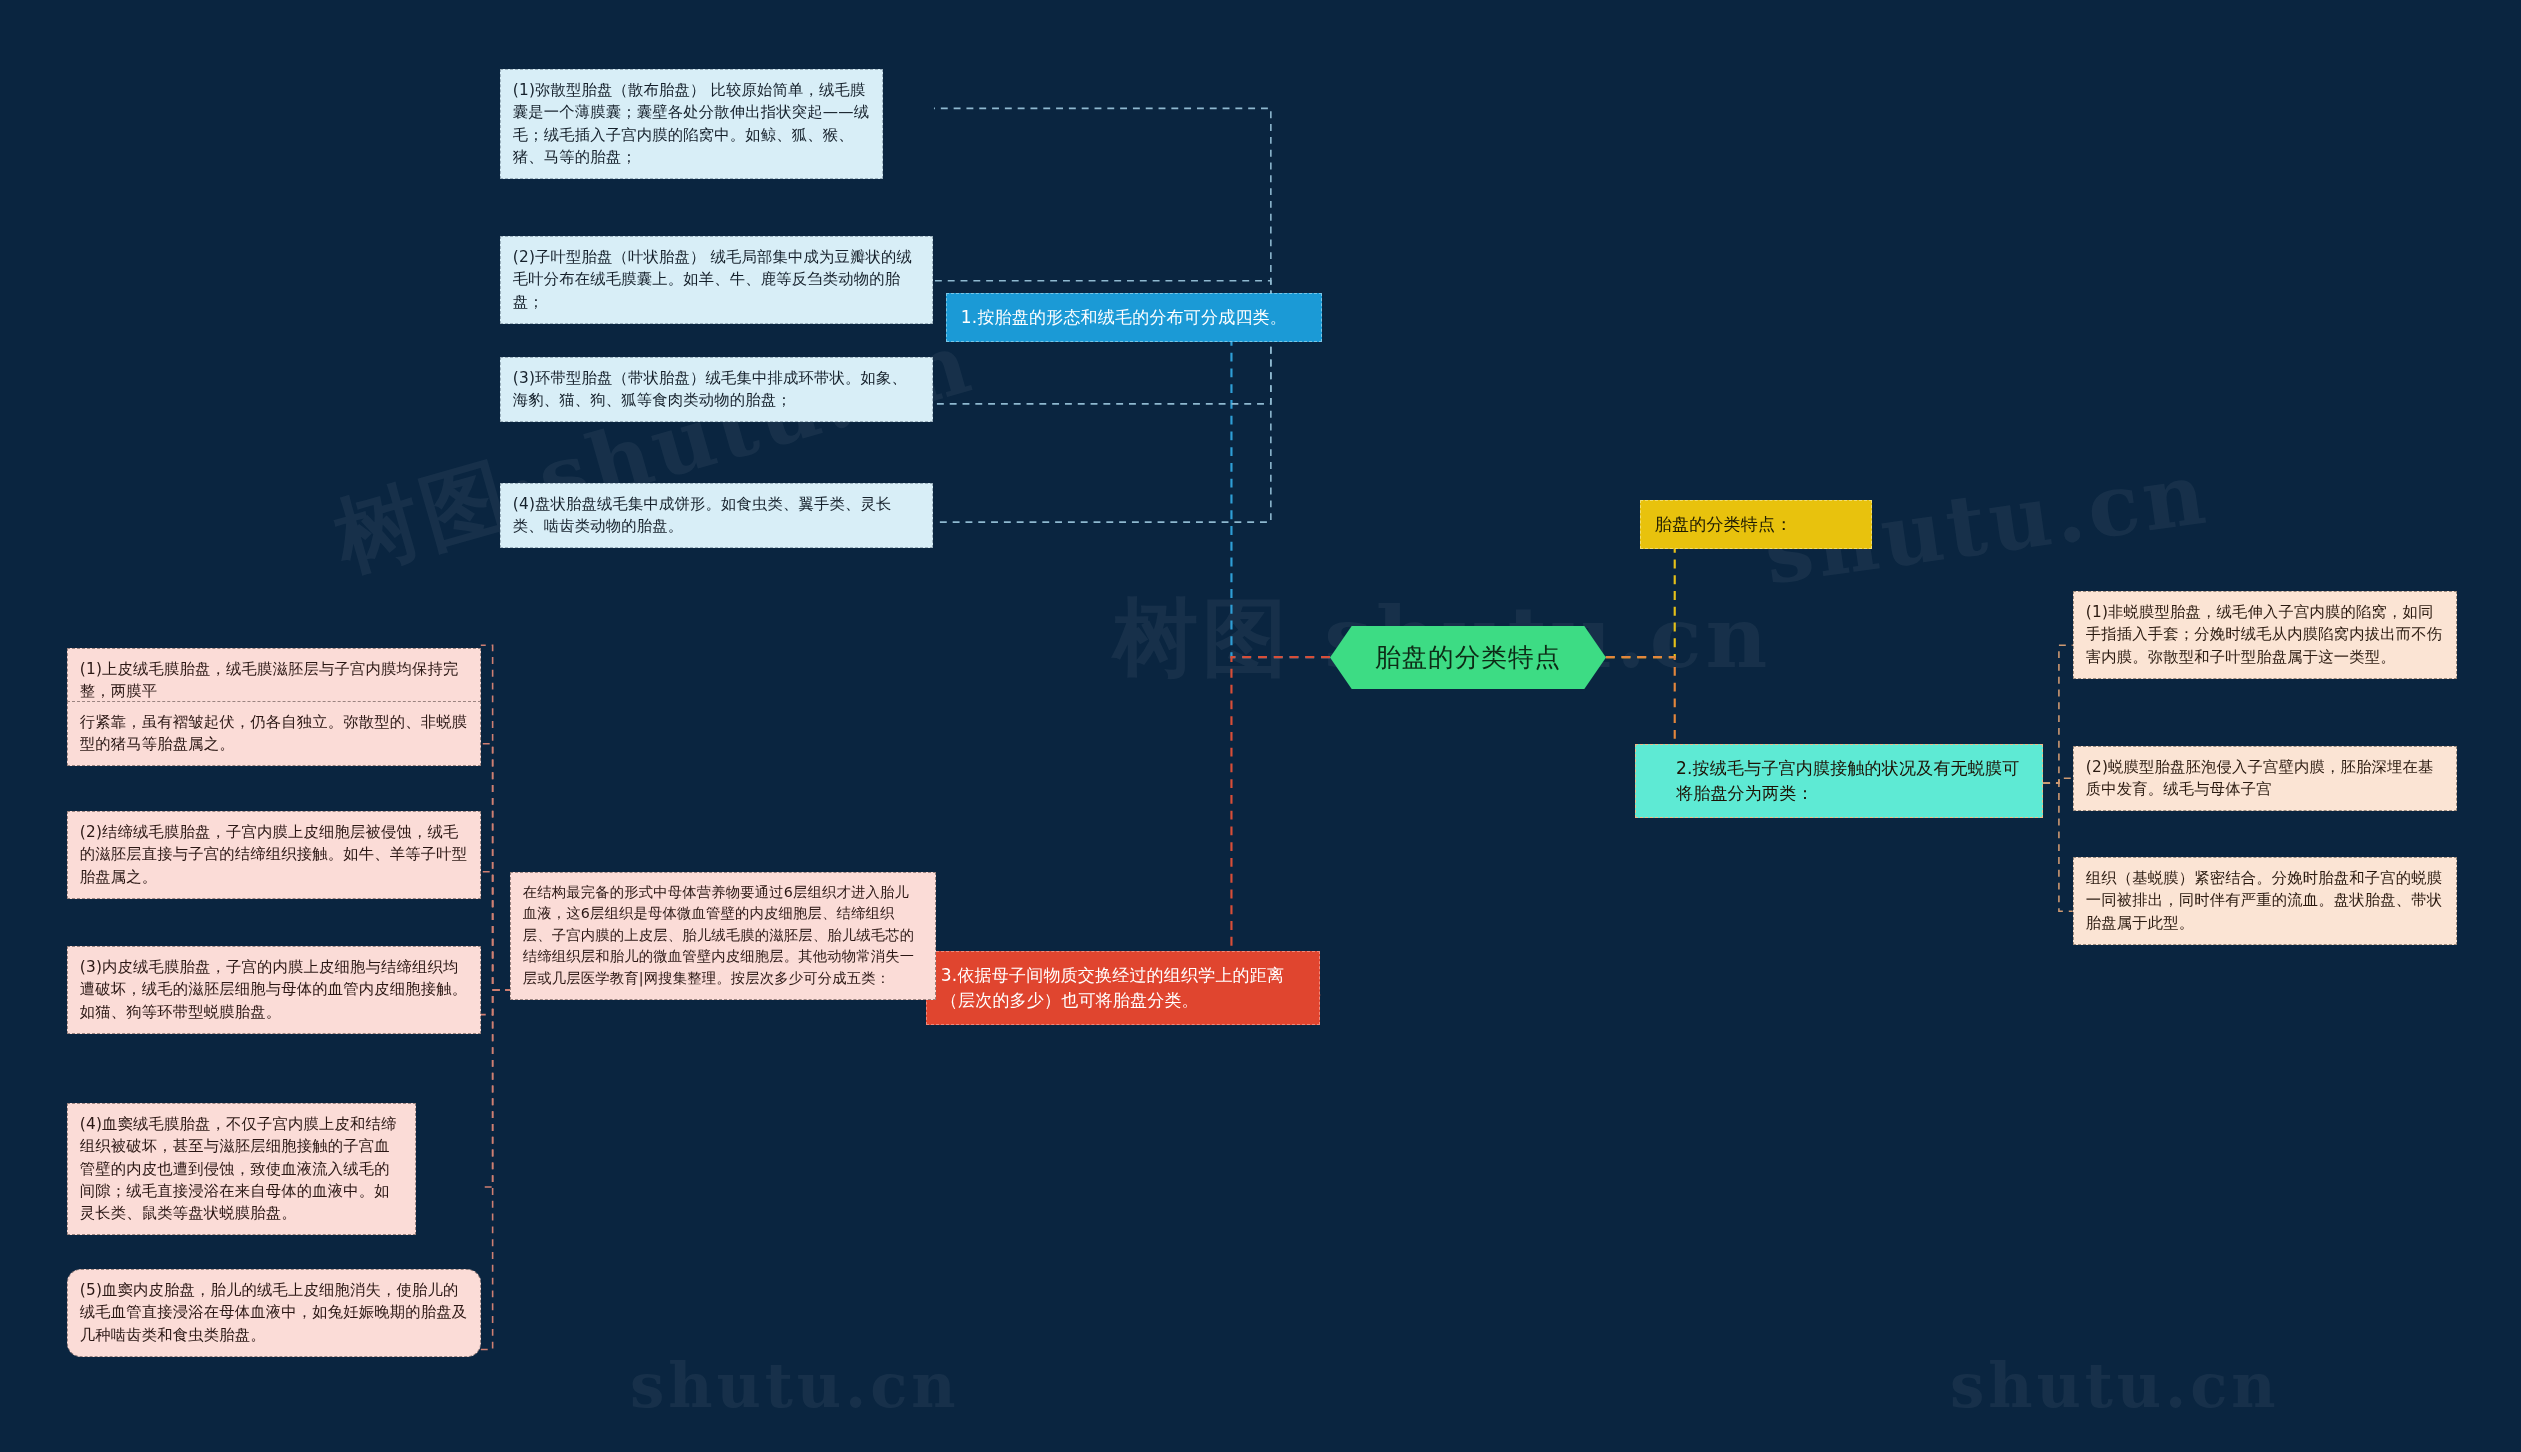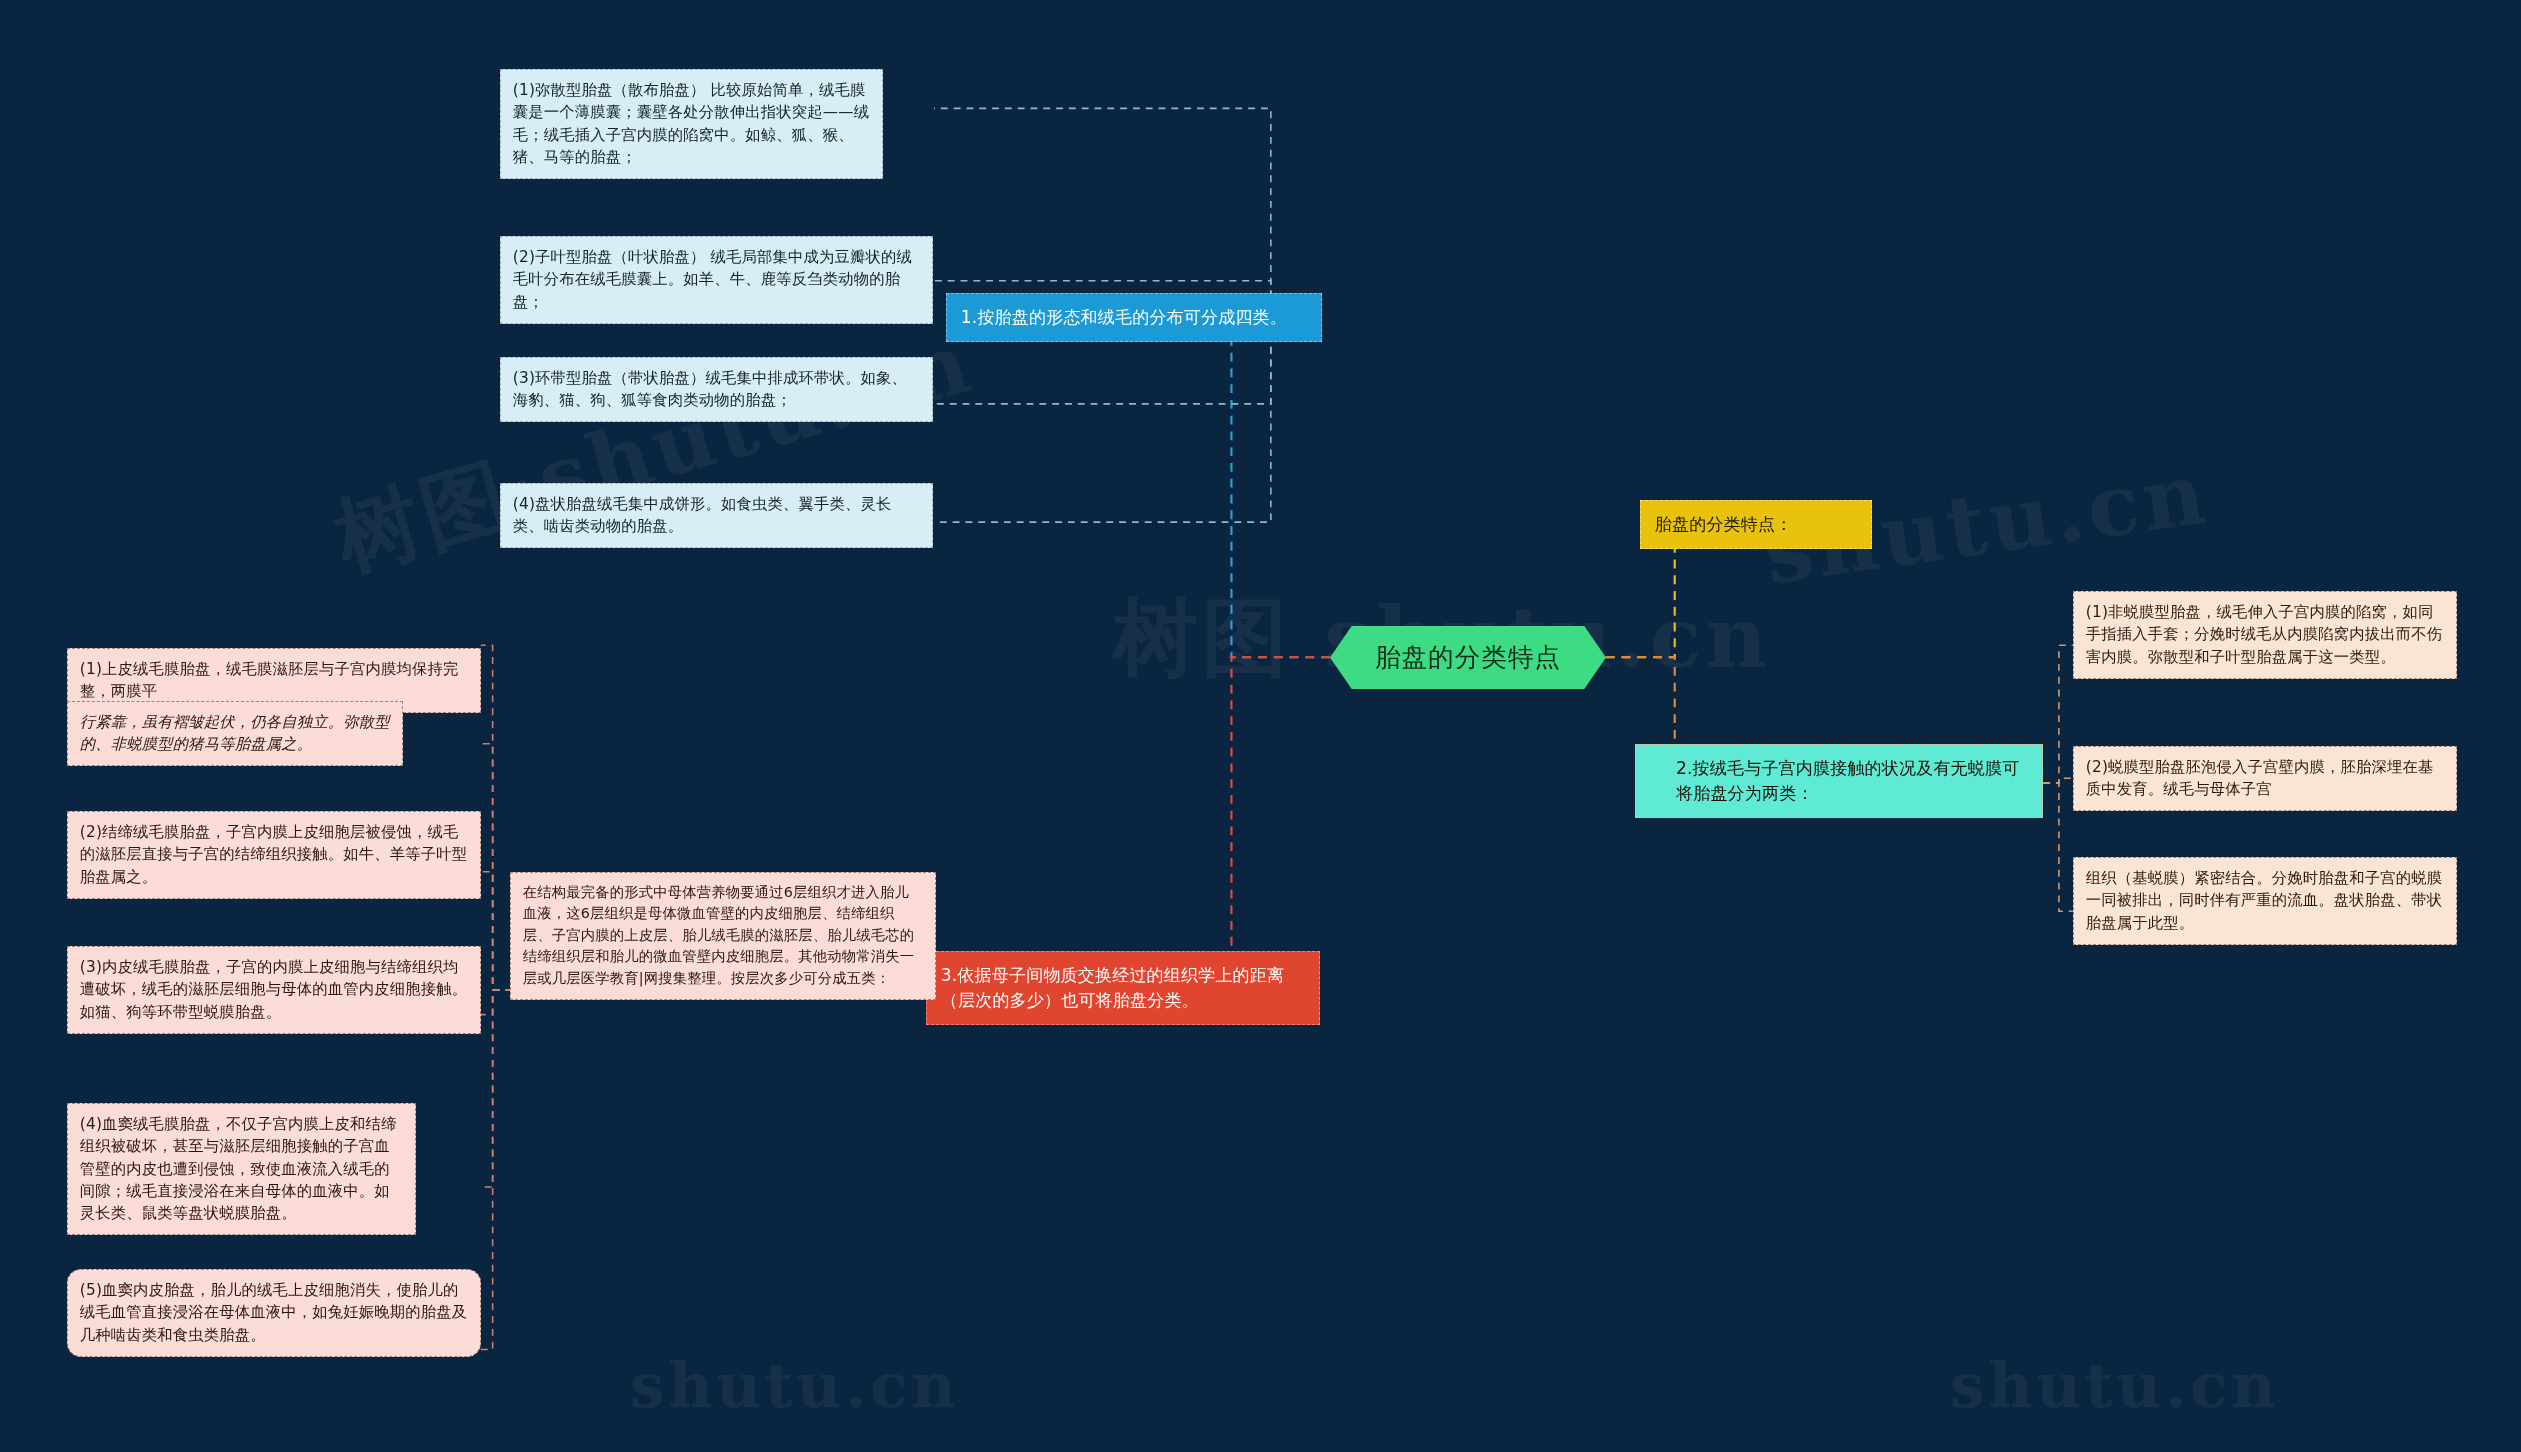--- a/index.html
+++ b/index.html
@@ -115,21 +115,21 @@
   <div class="node card blue" style="left:500px;top:69px;width:383px;">(1)弥散型胎盘（散布胎盘） 比较原始简单，绒毛膜囊是一个薄膜囊；囊壁各处分散伸出指状突起——绒毛；绒毛插入子宫内膜的陷窝中。如鲸、狐、猴、猪、马等的胎盘；</div>
   <div class="node card blue" style="left:500px;top:236px;width:433px;">(2)子叶型胎盘（叶状胎盘） 绒毛局部集中成为豆瓣状的绒毛叶分布在绒毛膜囊上。如羊、牛、鹿等反刍类动物的胎盘；</div>
   <div class="node card blue" style="left:500px;top:357px;width:433px;">(3)环带型胎盘（带状胎盘）绒毛集中排成环带状。如象、海豹、猫、狗、狐等食肉类动物的胎盘；</div>
   <div class="node card blue" style="left:500px;top:483px;width:433px;">(4)盘状胎盘绒毛集中成饼形。如食虫类、翼手类、灵长类、啮齿类动物的胎盘。</div>
 
   <div class="node branch red" style="left:926px;top:951px;width:394px;">3.依据母子间物质交换经过的组织学上的距离（层次的多少）也可将胎盘分类。</div>
 
   <div class="node card pink" style="left:510px;top:872px;width:426px;font-size:14.3px;line-height:1.5;">在结构最完备的形式中母体营养物要通过6层组织才进入胎儿血液，这6层组织是母体微血管壁的内皮细胞层、结缔组织层、子宫内膜的上皮层、胎儿绒毛膜的滋胚层、胎儿绒毛芯的结缔组织层和胎儿的微血管壁内皮细胞层。其他动物常消失一层或几层医学教育|网搜集整理。按层次多少可分成五类：</div>
 
   <div class="node card pink" style="left:67px;top:603px;width:414px;margin-top:45px;">(1)上皮绒毛膜胎盘，绒毛膜滋胚层与子宫内膜均保持完整，两膜平</div>
-  <div class="node card pink" style="left:67px;top:701px;width:336px;font-style:italic;">行紧靠，虽有褶皱起伏，仍各自独立。弥散型的、非蜕膜型的猪马等胎盘属之。</div>
+  <div class="node card pink" style="left:67px;top:701px;width:414px;">行紧靠，虽有褶皱起伏，仍各自独立。弥散型的、非蜕膜型的猪马等胎盘属之。</div>
   <div class="node card pink" style="left:67px;top:811px;width:414px;">(2)结缔绒毛膜胎盘，子宫内膜上皮细胞层被侵蚀，绒毛的滋胚层直接与子宫的结缔组织接触。如牛、羊等子叶型胎盘属之。</div>
   <div class="node card pink" style="left:67px;top:946px;width:414px;">(3)内皮绒毛膜胎盘，子宫的内膜上皮细胞与结缔组织均遭破坏，绒毛的滋胚层细胞与母体的血管内皮细胞接触。如猫、狗等环带型蜕膜胎盘。</div>
   <div class="node card pink" style="left:67px;top:1103px;width:349px;">(4)血窦绒毛膜胎盘，不仅子宫内膜上皮和结缔组织被破坏，甚至与滋胚层细胞接触的子宫血管壁的内皮也遭到侵蚀，致使血液流入绒毛的间隙；绒毛直接浸浴在来自母体的血液中。如灵长类、鼠类等盘状蜕膜胎盘。</div>
   <div class="node card pink" style="left:67px;top:1269px;width:414px;border-radius:14px;">(5)血窦内皮胎盘，胎儿的绒毛上皮细胞消失，使胎儿的绒毛血管直接浸浴在母体血液中，如兔妊娠晚期的胎盘及几种啮齿类和食虫类胎盘。</div>
 
   <div class="node branch yellow" style="left:1640px;top:500px;width:232px;">胎盘的分类特点：</div>
 
   <div class="node branch orange" style="left:1635px;top:744px;width:408px;">2.按绒毛与子宫内膜接触的状况及有无蜕膜可将胎盘分为两类：</div>
 
   <div class="node card peach" style="left:2073px;top:591px;width:384px;">(1)非蜕膜型胎盘，绒毛伸入子宫内膜的陷窝，如同手指插入手套；分娩时绒毛从内膜陷窝内拔出而不伤害内膜。弥散型和子叶型胎盘属于这一类型。</div>

